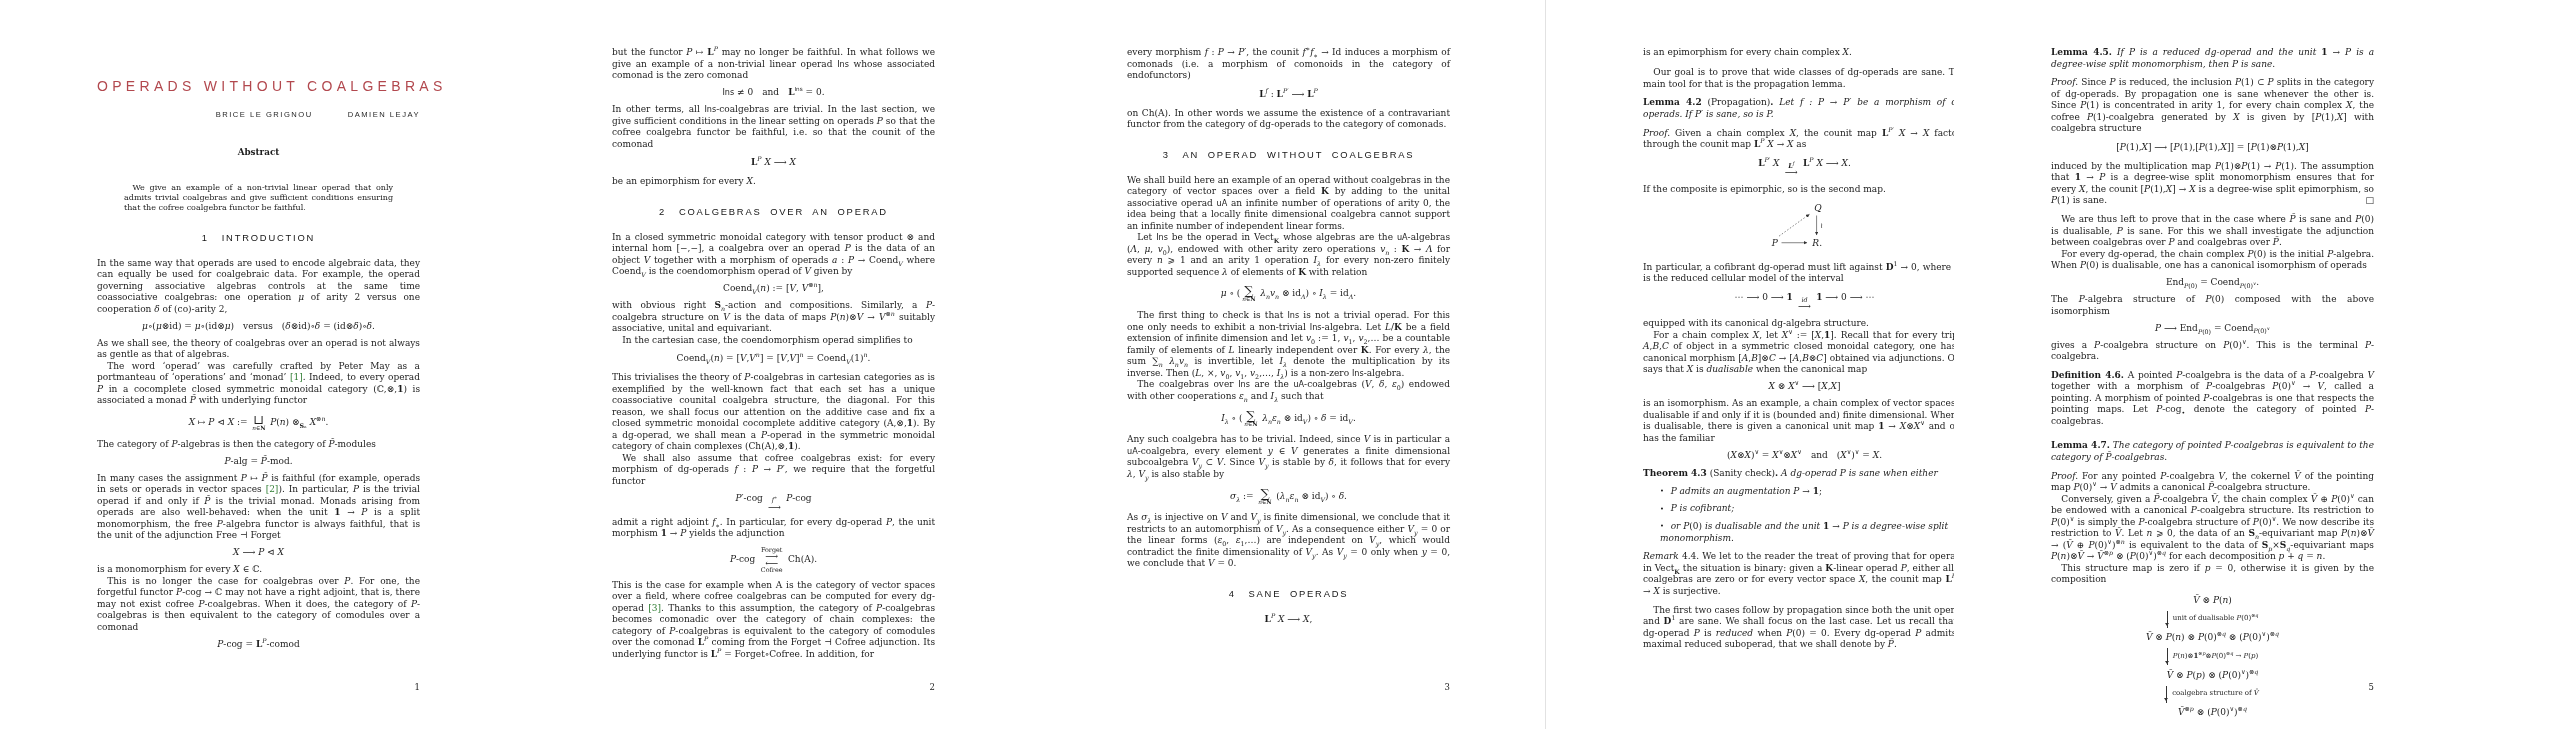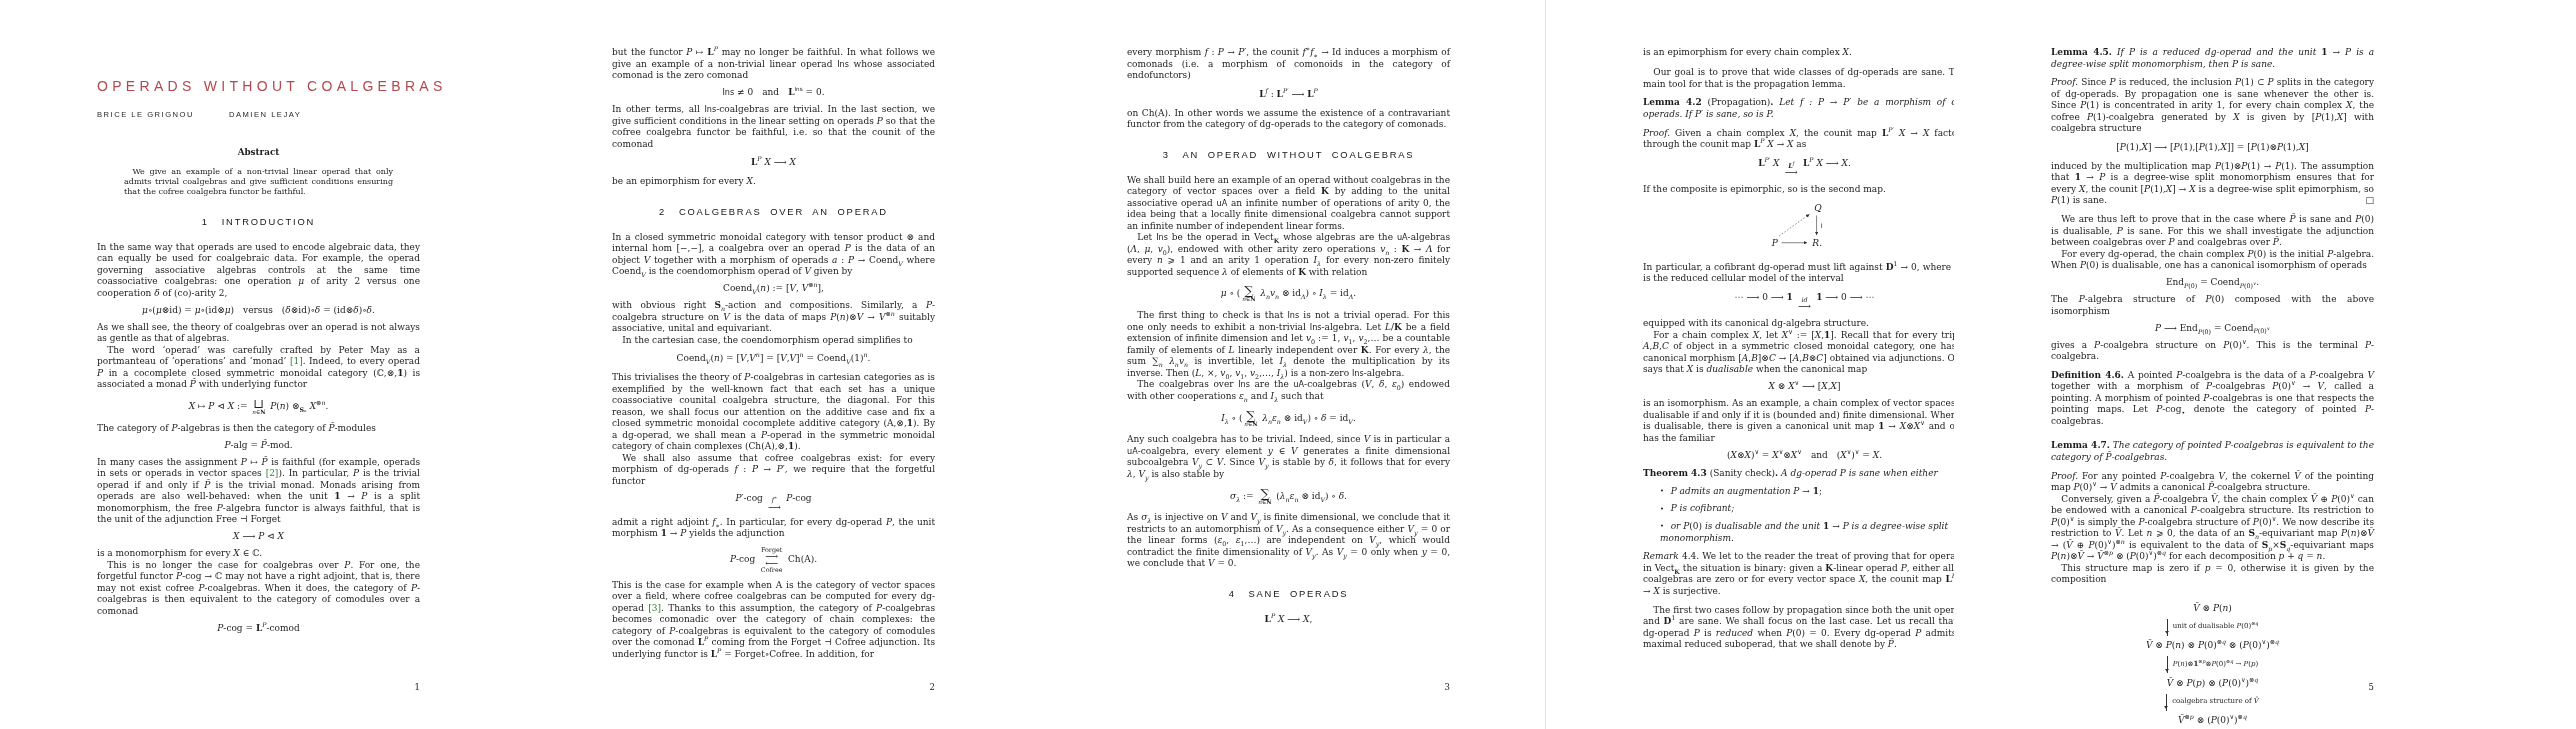--- a/index.html
+++ b/index.html
@@ -8,24 +8,24 @@
   .page{position:absolute;top:0;width:515px;height:729px;background:#fff;border-right:0.6px solid #e2e2e2;}
   .page:last-child{border-right:none;}
   .col{position:absolute;left:97px;width:323px;top:0;font-size:9px;line-height:11.5px;text-align:justify;}
   .pad .col{padding-top:47px;}
   .p{margin:0;}
   .indent{text-indent:10.3px;}
   .display{text-align:center;margin:5.5px 0;text-indent:0;}
   .display.big{margin:7.3px 0;}
   .title{margin:81px 0 0;text-align:center;font-family:"Liberation Sans",sans-serif;
          font-size:14px;letter-spacing:4.3px;font-weight:400;white-space:nowrap;}
-  .authors{margin-top:16.4px;display:flex;justify-content:flex-start;gap:35px;
+  .authors{margin-top:16.4px;display:flex;justify-content:flex-end;gap:35px;
            font-family:"Liberation Sans",sans-serif;font-size:7.6px;letter-spacing:1.5px;color:#262626;}
   .absHead{margin-top:27px;text-align:center;font-weight:bold;font-size:8.8px;}
-  .abstract{margin:8px 27px 0;font-size:8px;line-height:10.3px;text-align:justify;text-indent:8.5px;}
+  .abstract{margin:24px 27px 0;font-size:8px;line-height:10.3px;text-align:justify;text-indent:8.5px;}
   .section{margin:18px 0 14.6px;font-family:"Liberation Sans",sans-serif;font-size:9.4px;
            letter-spacing:1.8px;word-spacing:4.3px;color:#141414;text-align:center;}
   .section .num{display:inline-block;margin-right:14.6px;letter-spacing:0;}
   .pnum{position:absolute;top:682px;right:95px;font-size:8.5px;color:#222;}
   sup{font-size:0.7em;line-height:0;}
   sub{font-size:0.7em;line-height:0;}
   .sf{font-family:"DejaVu Sans","Liberation Sans",sans-serif;font-size:0.9em;}
   .cite{color:#2f7d32;}
   .qed{float:right;}
   .xarr{display:inline-flex;flex-direction:column;align-items:center;vertical-align:-1.8px;margin:0 2.4px;}
@@ -34,21 +34,21 @@
   .bigop{display:inline-flex;flex-direction:column;align-items:center;vertical-align:middle;margin:0 1.8px;line-height:1;}
   .bigop .op{font-size:12.8px;line-height:12px;}
   .bigop .lim{font-size:5.8px;line-height:5.5px;}
   .bullets{margin:6px 0 6px 17px;padding:0;list-style:none;text-align:left;}
   .bullets li{margin:0 0 5.5px 0;}
   .bullets li:before{content:"•";margin-right:6.7px;font-size:6.7px;vertical-align:0.6px;}
   .adjwrap{display:inline-flex;align-items:center;}
   .adjarr{display:inline-flex;flex-direction:column;align-items:center;margin:0 5.5px;}
   .adjarr .t,.adjarr .b{font-size:6.4px;line-height:6px;}
   .adjarr .a{font-size:9px;line-height:6.7px;}
-  .vdiag{margin:16px 0 0;display:flex;flex-direction:column;align-items:center;text-align:center;}
+  .vdiag{margin:8px 0 0;display:flex;flex-direction:column;align-items:center;text-align:center;}
   .vnode{line-height:13.4px;}
   .varr{display:flex;align-items:center;gap:5.5px;height:24px;}
   .vline{position:relative;width:0.6px;height:17px;background:#333;display:inline-block;}
   .vline:after{content:"";position:absolute;bottom:-0.6px;left:-2.1px;border:2.1px solid transparent;border-top:3px solid #333;}
   .vlbl{font-size:7px;line-height:7.3px;}
   .watermark{position:absolute;left:6px;top:434px;transform:rotate(-90deg);transform-origin:0 0;
              font-family:"DejaVu Serif",serif;font-size:12.8px;color:#8d8d8d;letter-spacing:0.3px;white-space:nowrap;}
   svg text{font-family:"DejaVu Serif","Liberation Serif",serif;}
 </style>
 </head>

